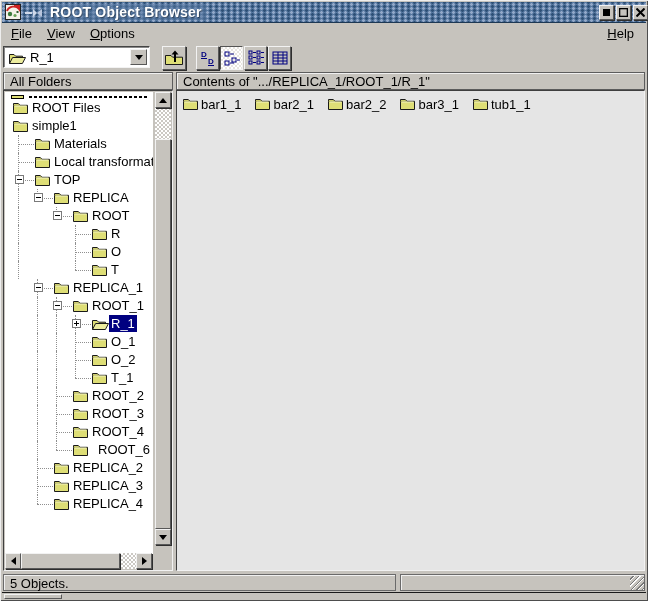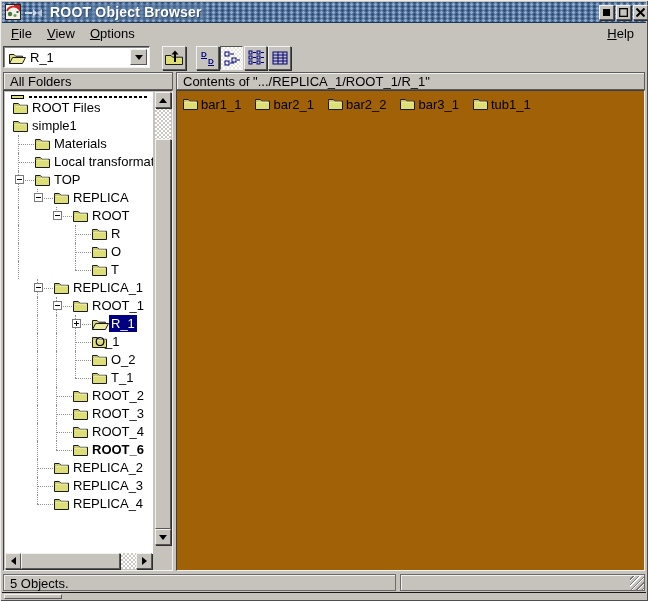--- a/index.html
+++ b/index.html
@@ -65,21 +65,21 @@
   #hdr-left{left:3px;width:170px;}
   #hdr-right{left:176px;width:469px;}
 
   
   #left-panel{position:absolute;left:3px;top:90px;width:170px;height:481px;
     border-top:1px solid #3f3f3f;border-left:1px solid #3f3f3f;
     border-bottom:1px solid #f2f2f2;border-right:1px solid #f2f2f2;background:#c6c3bd;}
   #tree-viewport{position:absolute;left:1px;top:1px;width:148px;height:462px;background:#fff;overflow:hidden;}
   #right-panel{position:absolute;left:176px;top:90px;width:469px;height:481px;
     border-top:1px solid #3f3f3f;border-left:1px solid #3f3f3f;
-    border-bottom:1px solid #f2f2f2;border-right:1px solid #f2f2f2;background:#a16207;}
+    border-bottom:1px solid #f2f2f2;border-right:1px solid #f2f2f2;background:#e5e5e5;}
   #contents-row{position:absolute;left:5px;top:5px;display:flex;gap:13px;}
   .content-item{display:flex;align-items:center;height:16px;}
   .content-item .lbl{font-size:13px;margin-left:2px;color:#000;}
 
   
   #clip-row{position:relative;height:7px;overflow:hidden;}
   #clip-row .frag{position:absolute;left:6px;top:3px;width:13px;height:4px;background:#dede76;border:1px solid #000;}
   #clip-row .textfrag{position:absolute;left:24px;top:4px;height:2px;width:118px;
     background-image:repeating-linear-gradient(90deg,#000 0 3px,rgba(0,0,0,0) 3px 5px);}
   .tree-row{position:relative;height:18px;white-space:nowrap;}
@@ -413,21 +413,21 @@
             <span class="guide" style="left: 51px;"></span>
             <span class="guide" style="left: 70px;"></span>
             <span class="stub" style="left: 70px;"></span>
             <span class="t-icon" style="left: 86px;">
               <svg width="17" height="14" viewBox="0 0 17 14">
                 <path d="M1.5 12.5 V2.5 H6.3 L8 4.3 H15.5 V12.5 Z" fill="#dede76" stroke="#1a1a1a"></path>
                 <path d="M1.5 4.3 H8" stroke="#8f8f49" stroke-width="1"></path>
                 <path d="M2.5 5 H14.5" stroke="#f4f4c0" stroke-width="1"></path>
               </svg>
             </span>
-            <span class="t-label" style="left: 88px;">O_1</span>
+            <span class="t-label" style="left: 104px;">O_1</span>
           </div>
           <div class="tree-row">
             <span class="guide" style="left: 32px;"></span>
             <span class="guide" style="left: 51px;"></span>
             <span class="guide" style="left: 70px;"></span>
             <span class="stub" style="left: 70px;"></span>
             <span class="t-icon" style="left: 86px;">
               <svg width="17" height="14" viewBox="0 0 17 14">
                 <path d="M1.5 12.5 V2.5 H6.3 L8 4.3 H15.5 V12.5 Z" fill="#dede76" stroke="#1a1a1a"></path>
                 <path d="M1.5 4.3 H8" stroke="#8f8f49" stroke-width="1"></path>
@@ -493,21 +493,21 @@
             <span class="guide" style="left: 32px;"></span>
             <span class="guide half" style="left: 51px;"></span>
             <span class="stub" style="left: 51px;"></span>
             <span class="t-icon" style="left: 67px;">
               <svg width="17" height="14" viewBox="0 0 17 14">
                 <path d="M1.5 12.5 V2.5 H6.3 L8 4.3 H15.5 V12.5 Z" fill="#dede76" stroke="#1a1a1a"></path>
                 <path d="M1.5 4.3 H8" stroke="#8f8f49" stroke-width="1"></path>
                 <path d="M2.5 5 H14.5" stroke="#f4f4c0" stroke-width="1"></path>
               </svg>
             </span>
-            <span class="t-label" style="left: 85px; font-weight: bold;">ROOT_6</span>
+            <span class="t-label" style="left: 91px;">ROOT_6</span>
           </div>
           <div class="tree-row">
             <span class="guide" style="left: 32px;"></span>
             <span class="stub" style="left: 32px;"></span>
             <span class="t-icon" style="left: 48px;">
               <svg width="17" height="14" viewBox="0 0 17 14">
                 <path d="M1.5 12.5 V2.5 H6.3 L8 4.3 H15.5 V12.5 Z" fill="#dede76" stroke="#1a1a1a"></path>
                 <path d="M1.5 4.3 H8" stroke="#8f8f49" stroke-width="1"></path>
                 <path d="M2.5 5 H14.5" stroke="#f4f4c0" stroke-width="1"></path>
               </svg>

